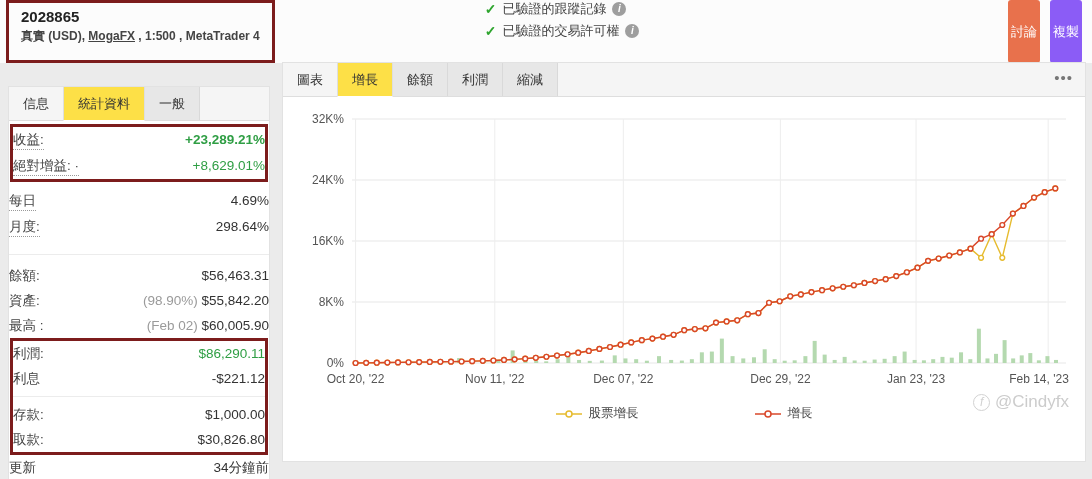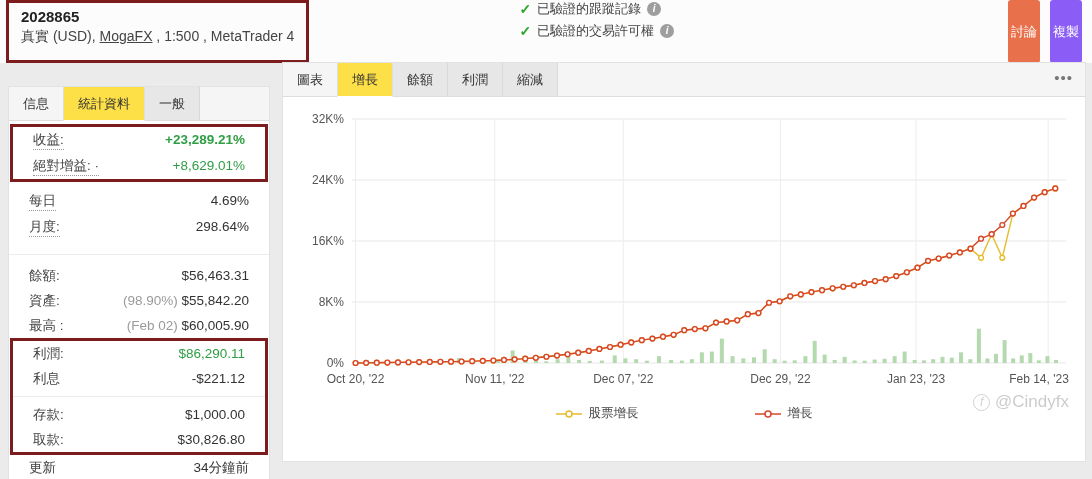--- a/index.html
+++ b/index.html
@@ -4,21 +4,21 @@
 <style>
   * { box-sizing: border-box; margin: 0; padding: 0; }
   html,body { width: 1092px; height: 479px; overflow: hidden; }
   body { font-family: "Liberation Sans", sans-serif; background: #ebebeb; color: #333; position: relative; }
 
   
   .header { position: absolute; left: 0; top: 0; width: 1092px; height: 63px; background: #fcfcfc;
             display: flex; }
   .acct-box { margin-left: 6px; border: 3px solid #7c1c1c; padding: 5px 12px 7px 12px; min-width: 258px; background: #fcfcfc; }
   .acct-id { font-size: 15px; font-weight: bold; color: #222; }
-  .acct-line { font-size: 14px; color: #444; margin-top: 3px; }
+  .acct-line { font-size: 12px; color: #444; margin-top: 3px; font-weight: bold; }
   .acct-line a { color: #444; text-decoration: underline; }
   .verifs { flex: 0 0 auto; margin-left: 210px; display: flex; flex-direction: column; gap: 4px; }
   .verif { display: flex; align-items: center; gap: 6px; font-size: 13px; color: #444; }
   .check { color: #2ea52e; font-weight: bold; font-size: 14px; }
   .info-ic { display: inline-block; width: 14px; height: 14px; border-radius: 50%; background: #9e9e9e;
              color: #fff; font-size: 10px; line-height: 14px; text-align: center; font-style: italic; font-weight: bold; }
   .hdr-buttons { margin-left: auto; margin-right: 10px; display: flex; gap: 10px; }
   .btn { border: none; border-radius: 3px; color: #fff; font-size: 13px; font-weight: normal;
          padding: 8px 3px; cursor: pointer; font-family: "Liberation Sans", sans-serif; }
 
@@ -32,21 +32,21 @@
   .tab { font-size: 13px; color: #333; padding: 0 14px; line-height: 33px; white-space: nowrap; cursor: pointer; }
   .tab-plain { background: transparent; }
   .tab-active { background: #fde047; border-left: 1px solid #dedede; border-right: 1px solid #dedede;
                 margin-bottom: -1px; border-bottom: 1px solid #fff; }
   .tab-idle { background: #e7e7e7; border-right: 1px solid #d9d9d9; }
   .ellipsis { position: absolute; right: 12px; top: 0; line-height: 30px; color: #777;
               font-size: 15px; letter-spacing: 1px; cursor: pointer; }
 
   
   .rows { padding: 3px 0 0 0; font-size: 13.5px; }
-  .srow { display: flex; justify-content: space-between; align-items: baseline; padding: 3px 20px; line-height: 19px; }
+  .srow { display: flex; justify-content: space-between; align-items: baseline; padding: 3px 0; line-height: 19px; }
   .srow .lab { color: #444; }
   .dotted { border-bottom: 1px dotted #999; }
   .val { color: #333; text-align: right; }
   .val .muted { color: #9a9a9a; }
   .green { color: #2f9e44; }
   .bold { font-weight: bold; }
   .annotate-box { border: 3px solid #7c1c1c; margin: 0 1px; }
   .gap-sm { height: 6px; }
   .sep { border-top: 1px solid #ececec; margin: 5px 0; }
   .sep-wide { border-top: 1px solid #ececec; margin: 14px 0 8px 0; }

